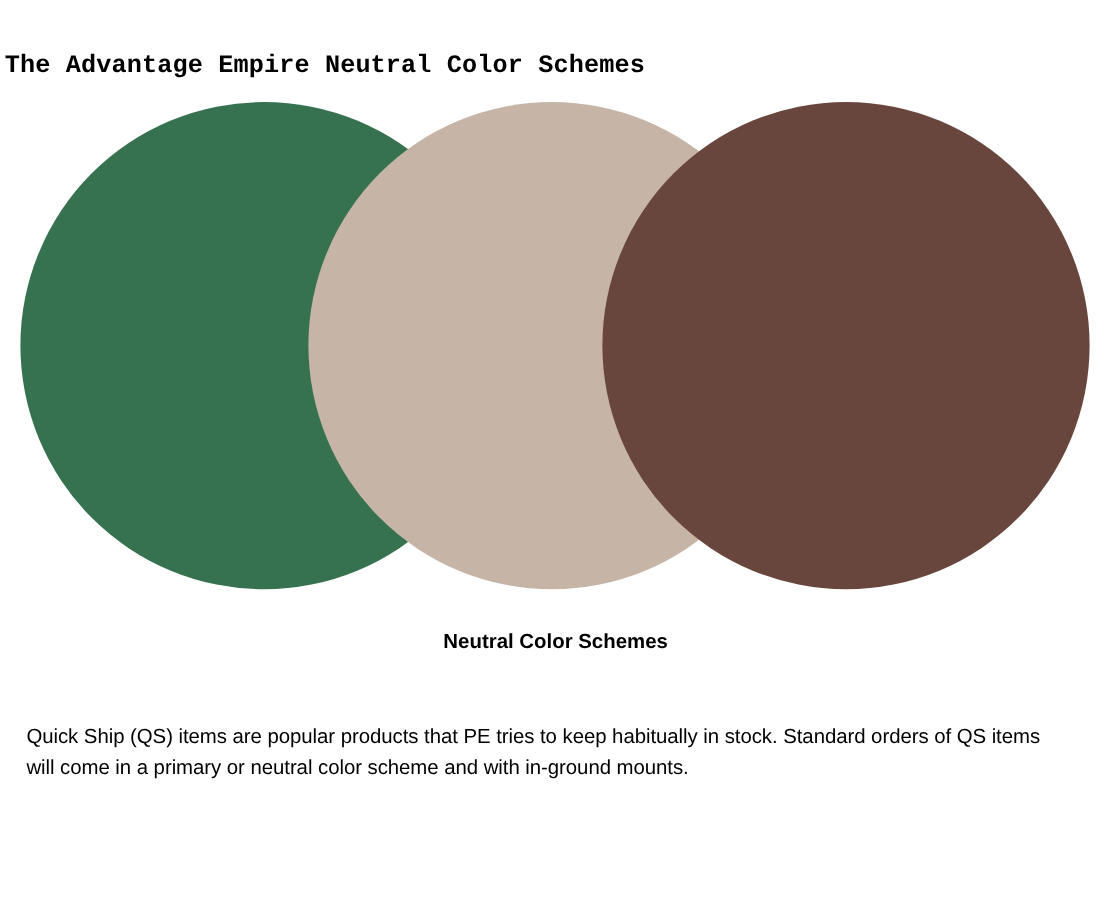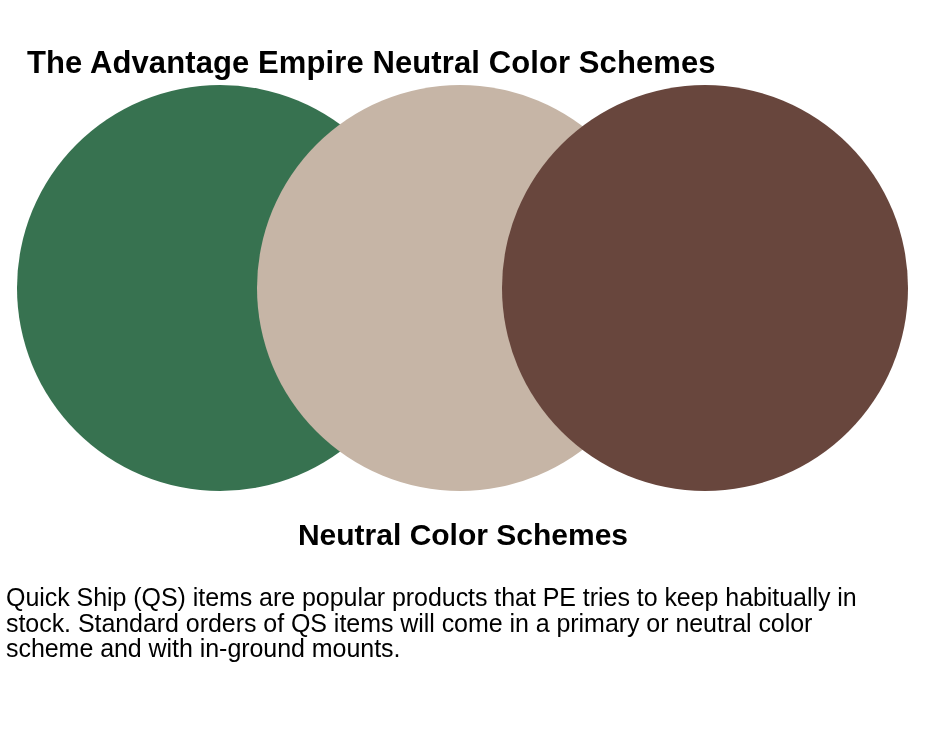--- a/index.html
+++ b/index.html
@@ -12,27 +12,28 @@
     height: 752px;
     position: relative;
     overflow: hidden;
     font-family: "Liberation Sans", sans-serif;
     color: #000000;
   }
 
   
   .page-title {
     position: absolute;
-    left: 27px;
+    left: 4px;
     top: 27px;
-    font-size: 31px;
+    font-size: 21px;
     font-weight: bold;
     letter-spacing: 0.1px;
     line-height: 30px;
     white-space: nowrap;
+    font-family: Liberation Mono, monospace;
   }
 
   
   .swatch-group {
     position: absolute;
     left: 0;
     top: 85px;
     width: 926px;
     height: 408px;
   }
@@ -47,36 +48,36 @@
   .swatch-beige  { left: 257px; z-index: 2; }
   .swatch-brown  { left: 502px; z-index: 3; }
 
   
   .swatch-caption {
     position: absolute;
     left: 0;
     right: 0;
     top: 519px;
     text-align: center;
-    font-size: 30px;
+    font-size: 17px;
     font-weight: bold;
     line-height: 32px;
   }
 
   
   .body-copy {
     position: absolute;
     left: 6px;
     top: 585px;
     width: 900px;
   }
   .body-paragraph {
-    font-size: 25px;
+    font-size: 17px;
     line-height: 25.5px;
-    margin: 0;
+    margin: 16px;
     letter-spacing: -0.05px;
   }
   .paragraph-gap {
     height: 25px;
   }
 </style>
 </head>
 <body>
 
 <h1 class="page-title">The Advantage Empire Neutral Color Schemes</h1>

